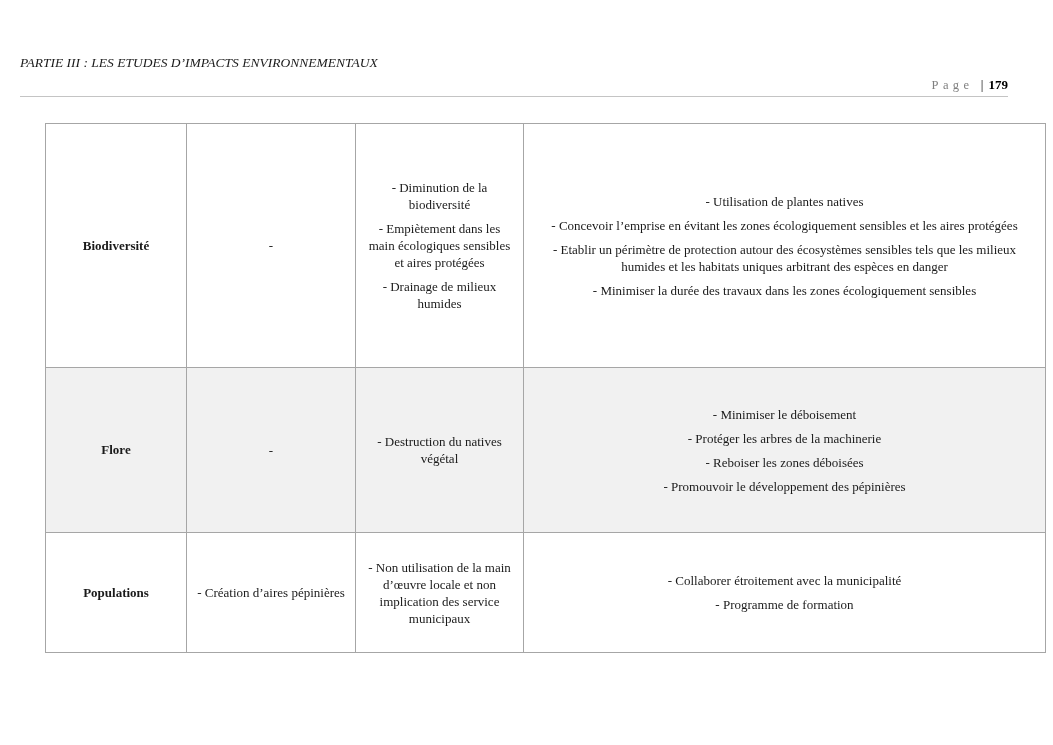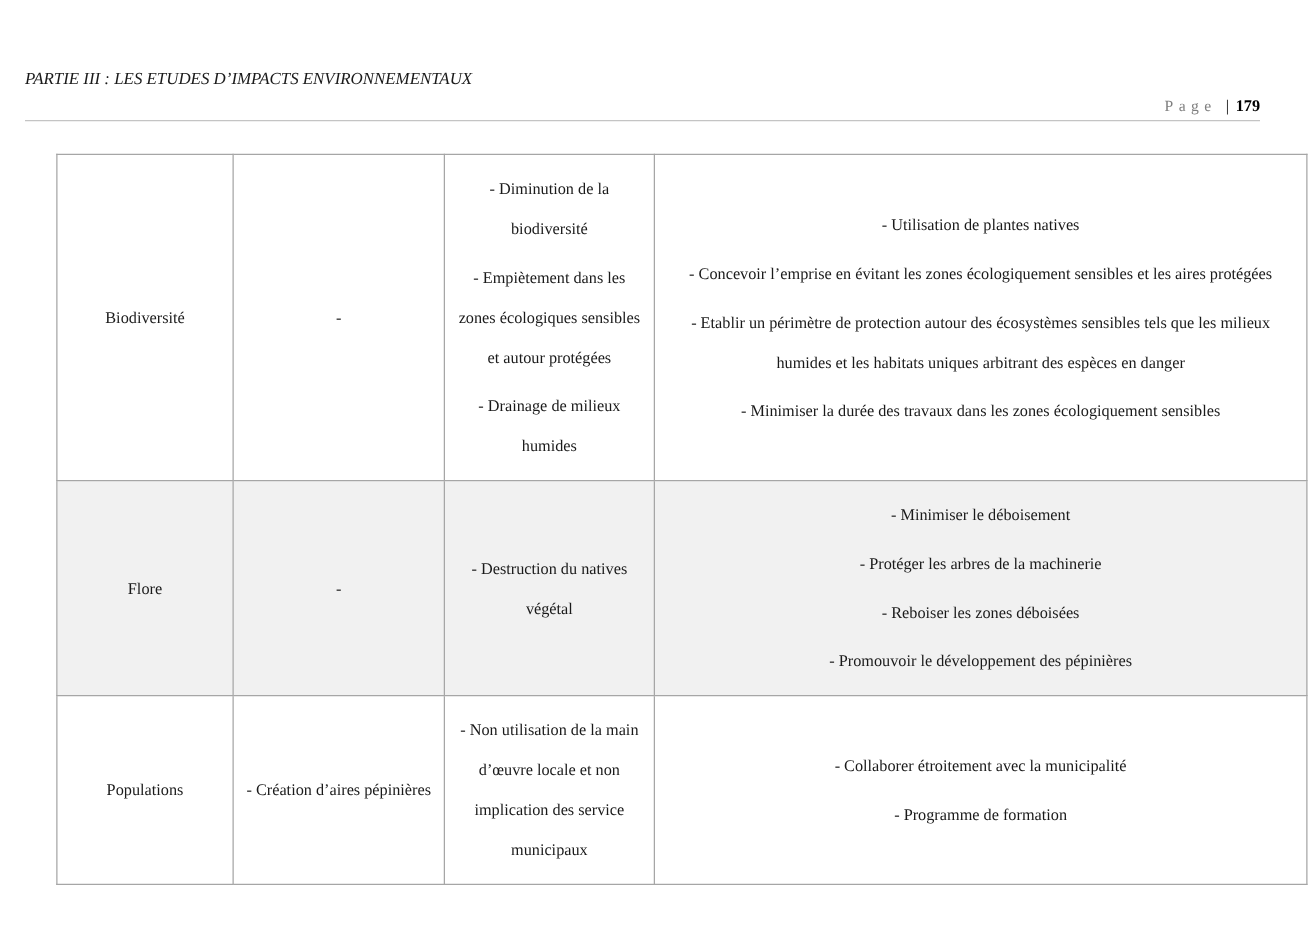--- a/index.html
+++ b/index.html
@@ -76,25 +76,25 @@
     text-align: center;
     vertical-align: middle;
     padding: 4px 10px;
     background: #ffffff;
   }
   .impact-table tr.shaded td {
     background: #f1f1f1;
     text-align: center;
   }
   .impact-table td.cat {
-    font-weight: normal;
+    font-weight: bold;
   }
   .impact-table p {
     margin: 7px 0;
-    line-height: 32px;
+    line-height: 17px;
   }
   .r1 { height: 244px; }
   .r2 { height: 165px; }
   .r3 { height: 120px; }
 </style>
 </head>
 <body>
 
 <div class="page">
 
@@ -118,21 +118,21 @@
       <col style="width:522px">
     </colgroup>
     <tbody>
       <tr class="r1">
         <td class="cat">Biodiversité</td>
         <td>
           <p>-</p>
         </td>
         <td>
           <p>- Diminution de la biodiversité</p>
-          <p>- Empiètement dans les zones écologiques sensibles et autour protégées</p>
+          <p>- Empiètement dans les main écologiques sensibles et aires protégées</p>
           <p>- Drainage de milieux humides</p>
         </td>
         <td>
           <p>- Utilisation de plantes natives</p>
           <p>- Concevoir l’emprise en évitant les zones écologiquement sensibles et les aires protégées</p>
           <p>- Etablir un périmètre de protection autour des écosystèmes sensibles tels que les milieux humides et les habitats uniques arbitrant des espèces en danger</p>
           <p>- Minimiser la durée des travaux dans les zones écologiquement sensibles</p>
         </td>
       </tr>
 

